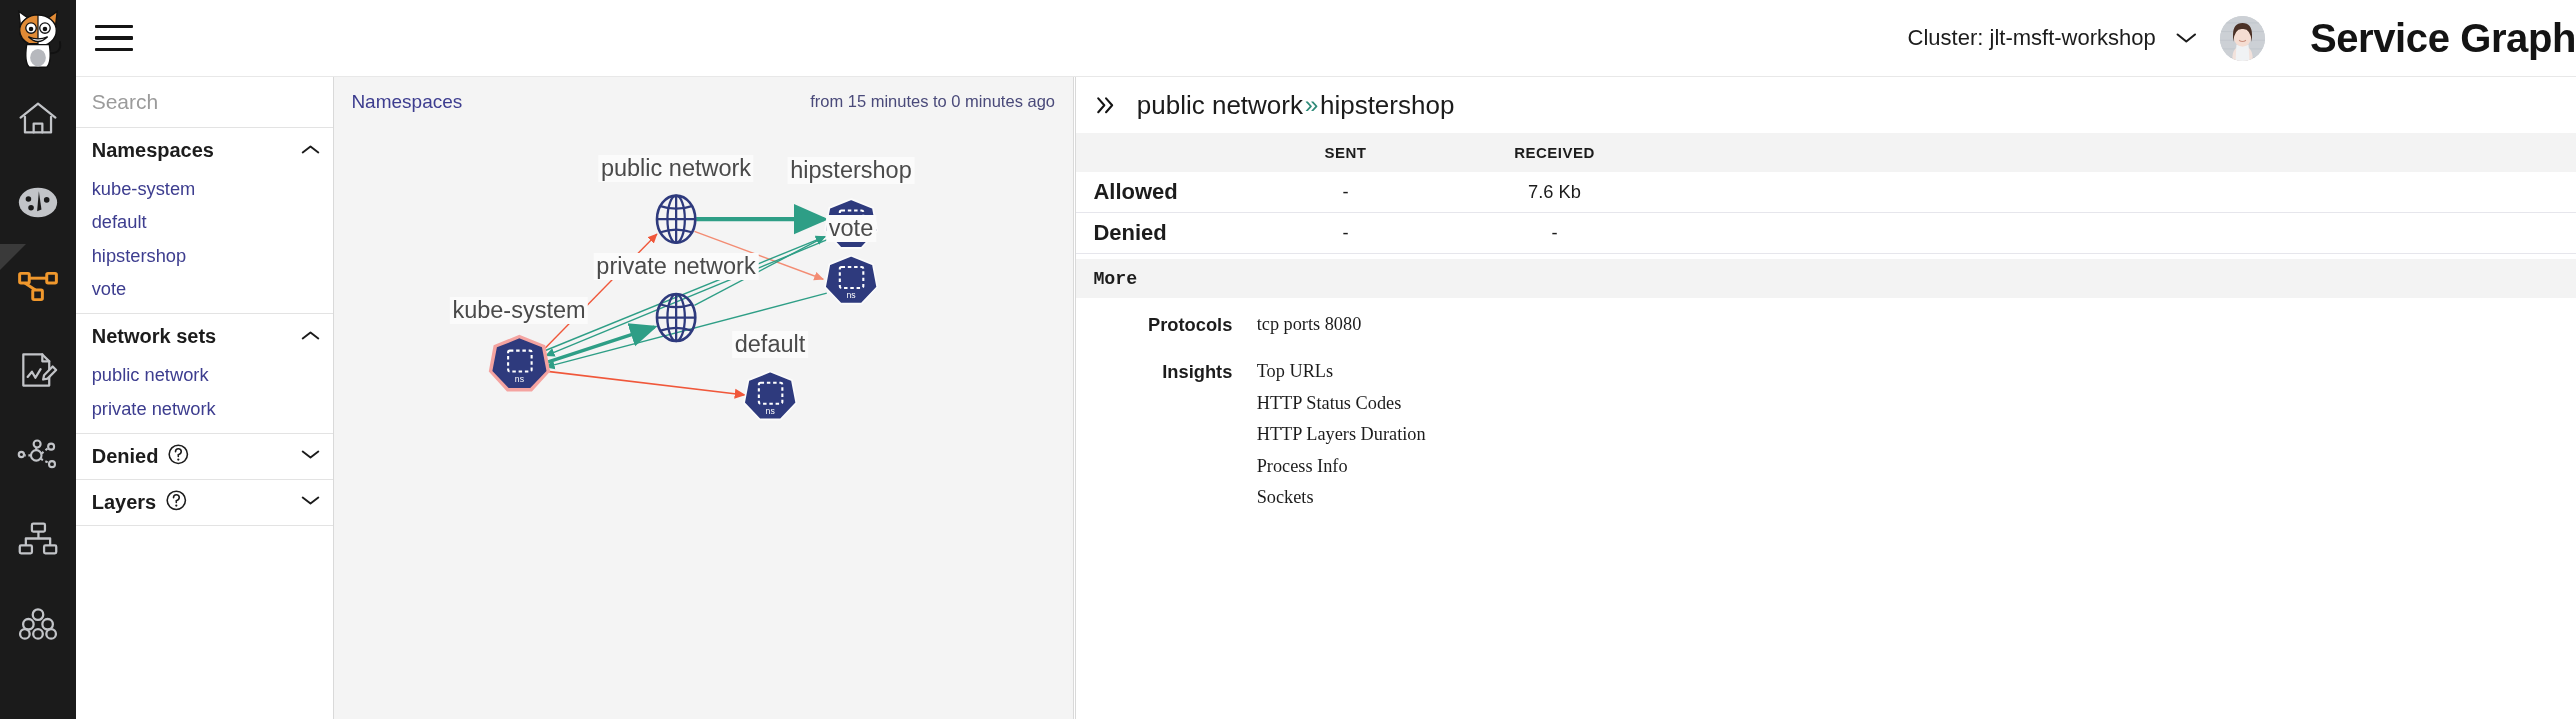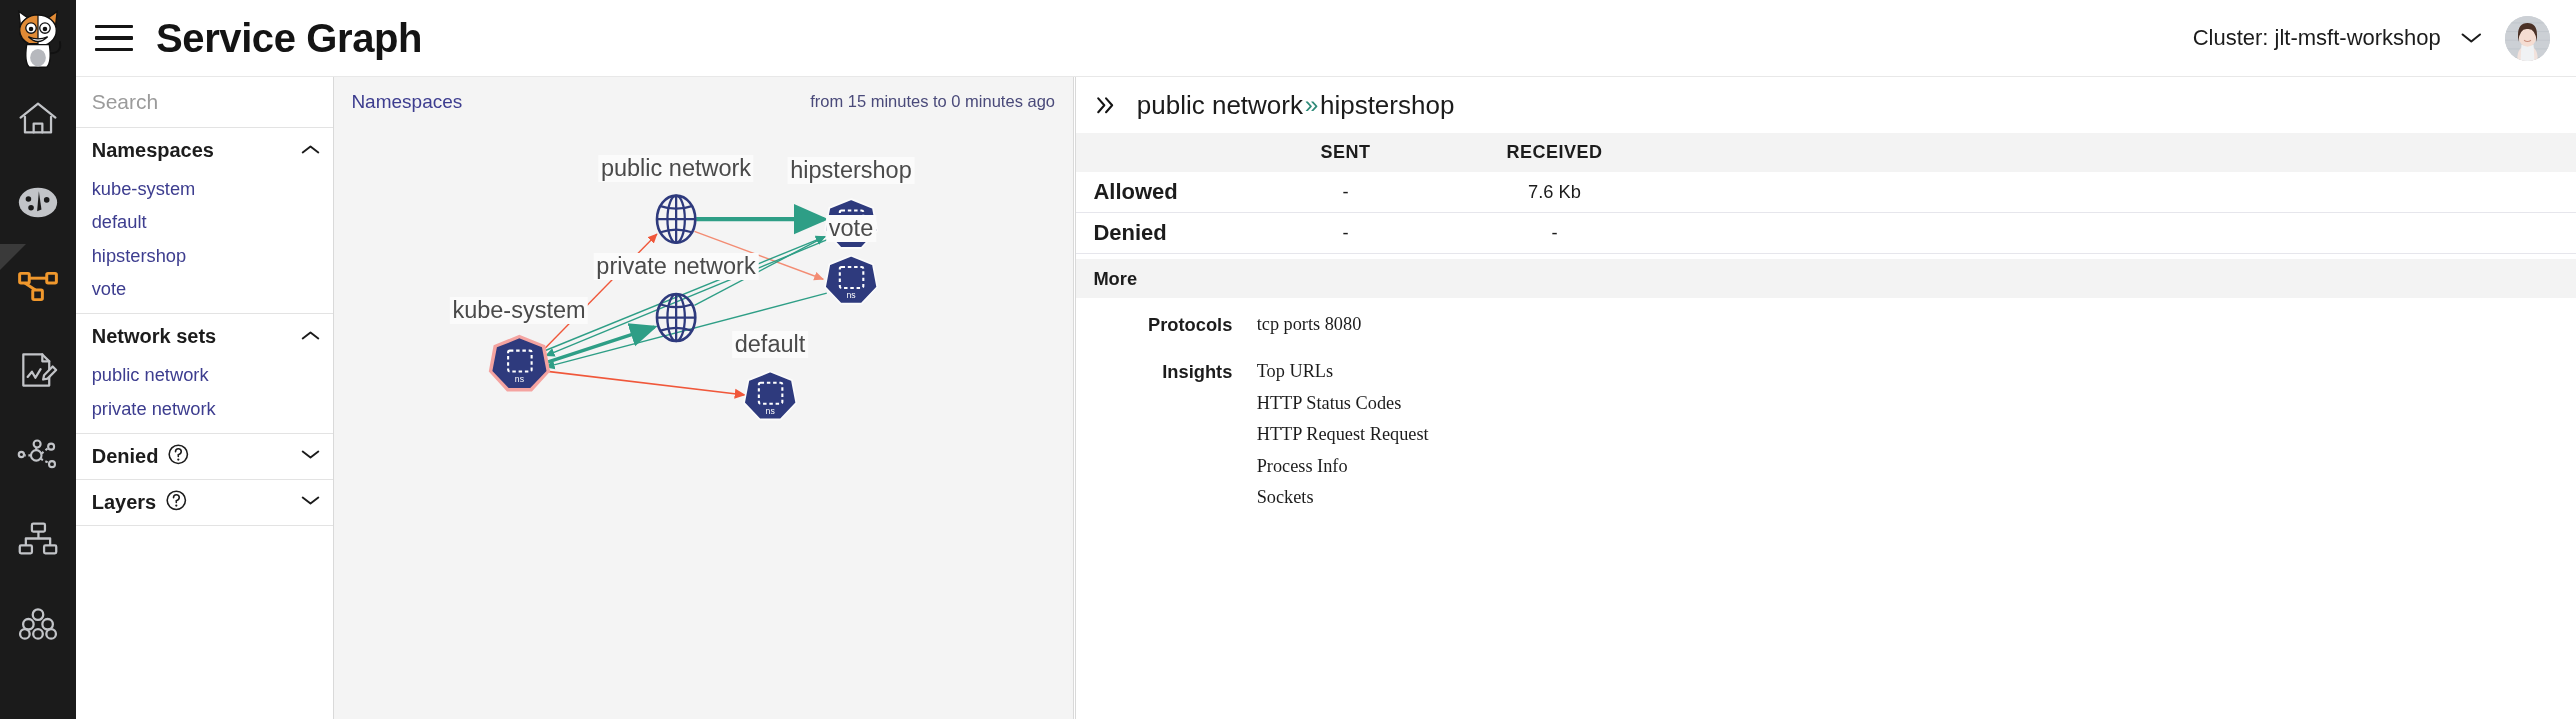--- a/index.html
+++ b/index.html
@@ -174,21 +174,21 @@
     display: flex; align-items: center;
   }
   .rp-arrow { color: #2e8b79; margin: 0 1.7px; font-size: 24.4px; }
 
   .rp-table-head {
     display: flex; align-items: center;
     height: 39px; background: #f3f3f3;
   }
   .rp-table-head .c0 { width: 165px; }
   .rp-table-head .c1, .rp-table-head .c2 {
-    font-size: 18px; font-weight: 700; color: #1c1c1c;
+    font-size: 15px; font-weight: 700; color: #1c1c1c;
     letter-spacing: 0.5px;
   }
   .rp-table-head .c1 { width: 209px; text-align: center; }
   .rp-table-head .c2 { width: 209px; text-align: center; }
 
   .rp-row {
     display: flex; align-items: center;
     height: 41px;
     border-bottom: 0.9px solid #e6e6ec;
   }
@@ -201,21 +201,21 @@
   .rp-row .c1 { width: 209px; text-align: center; }
   .rp-row .c2 { width: 209px; text-align: center; }
 
   #more-bar {
     height: 39px; background: #f3f3f3;
     display: flex; align-items: center;
     padding-left: 17.4px;
     margin-top: 5.2px;
   }
   #more-bar span {
-    font-size: 18.3px; font-weight: 700; color: #1c1c1c;
+    font-size: 18.3px; font-weight: 700; color: #1c1c1c; font-family: Liberation Mono, monospace;
   }
   .detail-row {
     display: flex; align-items: flex-start;
     padding-top: 15.7px;
   }
   .detail-label {
     width: 165px; padding-left: 17.4px;
     font-size: 18.3px; font-weight: 700; color: #1c1c1c;
     text-align: right; padding-right: 8.7px;
   }
@@ -333,22 +333,20 @@
     </span>
   </div>
 </div>
 
 <div id="topbar">
   <div id="hamburger">
     <span></span>
       <span></span>
       <span></span>
   </div>
-  <div id="app-title">Service Graph</div>
-
   <div id="topbar-right">
     <div id="cluster-select">
       <span>Cluster: jlt-msft-workshop</span>
       <span>
         <svg width="22.6" height="14" viewBox="0 0 26 16" fill="none" stroke="#1c1c1c" stroke-width="2.4" stroke-linecap="round" stroke-linejoin="round">
           <path d="M3 4 L13 12 L23 4"></path>
         </svg>
       </span>
     </div>
     <div id="avatar">
@@ -356,20 +354,22 @@
         <rect width="52" height="52" fill="#ccd0d5"></rect>
         <path d="M0 8 H52 M0 18 H52 M0 28 H52 M0 38 H52 M0 48 H52" stroke="#c0c5cb" stroke-width="1"></path>
         <path d="M14 52 Q14 34 26 34 Q38 34 38 52 Z" fill="#f2e2dc"></path>
         <ellipse cx="26" cy="24" rx="10" ry="12" fill="#f5ddd2"></ellipse>
         <path d="M15 22 Q15 8 26 8 Q37 8 37 22 L37 30 Q35 14 26 15 Q17 14 15 30 Z" fill="#4a3126"></path>
         <path d="M19 33 Q26 38 33 33 L34 52 L18 52 Z" fill="#f0f2f4"></path>
         <path d="M22 28 Q26 31 30 28" fill="none" stroke="#c98f7e" stroke-width="1.2"></path>
       </svg>
     </div>
   </div>
+
+  <div id="app-title">Service Graph</div>
 </div>
 
 <div id="leftpanel">
   <div id="search-row">
     <input id="search-input" type="text" placeholder="Search" style="">
 
   </div>
 
   <div class="section">
     <div class="section-head">
@@ -582,19 +582,19 @@
     <div class="detail-values">
       <div>tcp ports 8080</div>
     </div>
   </div>
 
   <div class="detail-row">
     <div class="detail-label">Insights</div>
     <div class="detail-values">
       <div class="link">Top URLs</div>
       <div class="link">HTTP Status Codes</div>
-      <div class="link">HTTP Request Request</div>
+      <div class="link">HTTP Layers Duration</div>
       <div class="link">Process Info</div>
       <div class="link">Sockets</div>
     </div>
   </div>
 </div>
 
 
 </body></html>

